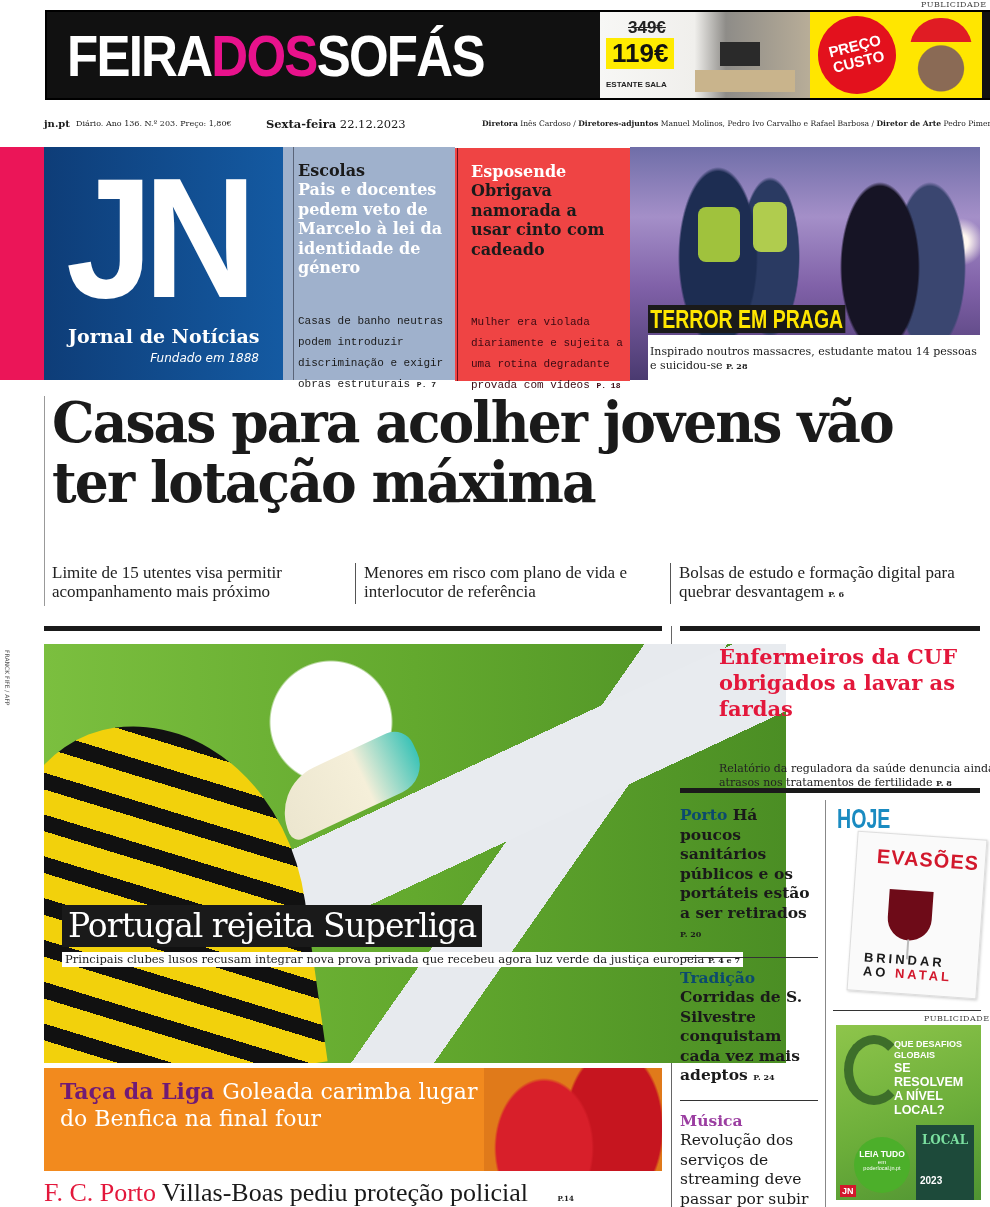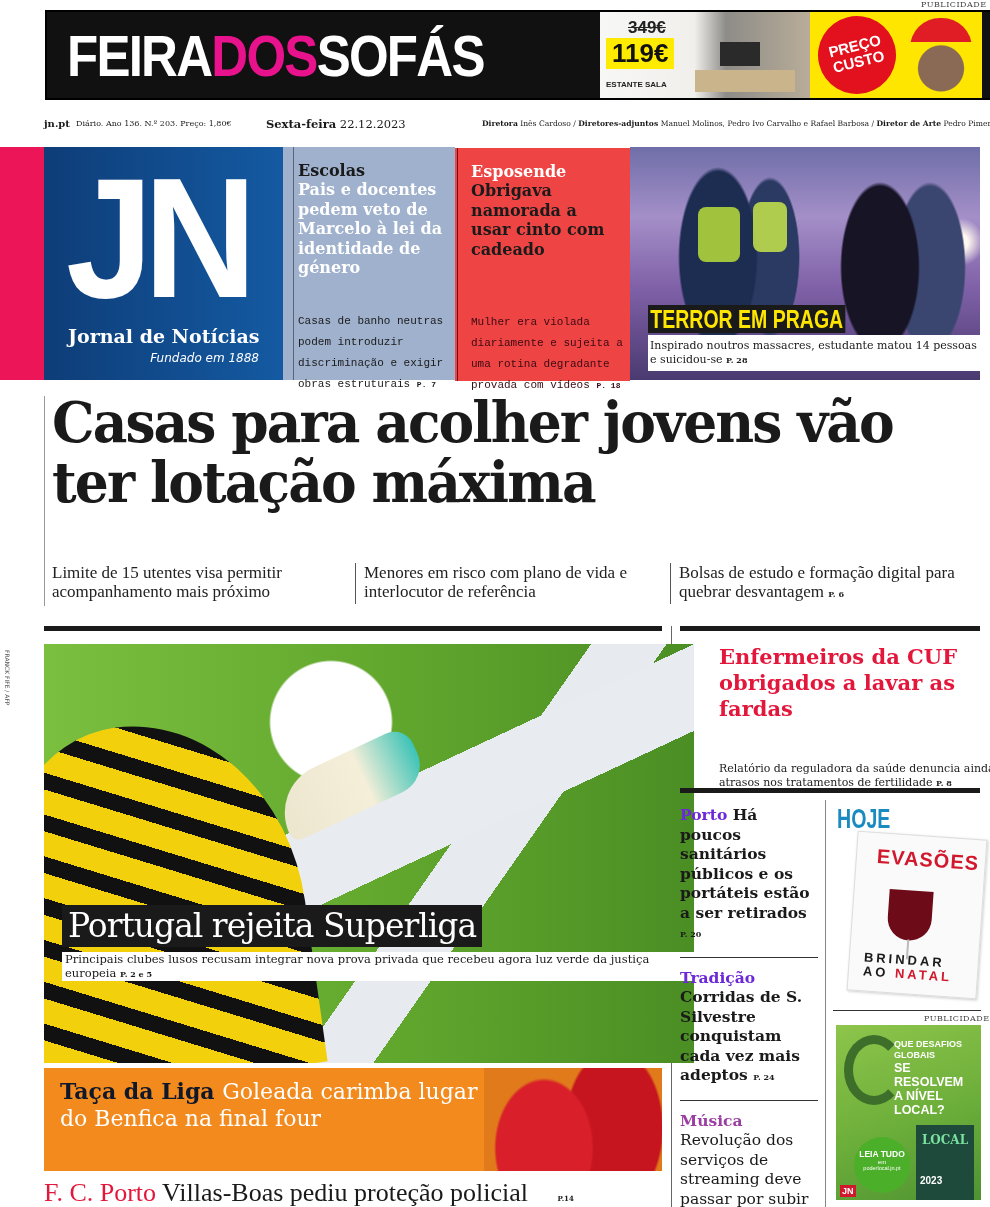--- a/index.html
+++ b/index.html
@@ -57,73 +57,73 @@
      background:
        radial-gradient(ellipse 40px 90px at 88px 110px, #1d2d52 0 95%, transparent 100%),
        radial-gradient(ellipse 30px 80px at 140px 110px, #2a3a62 0 95%, transparent 100%),
        radial-gradient(ellipse 40px 85px at 250px 120px, #161425 0 95%, transparent 100%),
        radial-gradient(ellipse 36px 85px at 300px 120px, #3a4670 0 95%, transparent 100%),
        radial-gradient(circle at 330px 95px, #fff7f0 0 8px, transparent 24px),
        linear-gradient(180deg,#6f6ea8 0%,#a48fc8 30%,#8061a8 60%,#4a3a70 100%); }
   .vest1 { position: absolute; left: 68px; top: 60px; width: 42px; height: 55px; background: #b7dd3a; border-radius: 8px; opacity: .85; }
   .vest2 { position: absolute; left: 123px; top: 55px; width: 34px; height: 50px; background: #c8e64b; border-radius: 8px; opacity: .85; }
   .praga-title { position: absolute; left: 18px; top: 158px; background: #1a1a1a; color: #ffe600; font-family: "Liberation Sans", sans-serif; font-weight: bold; font-size: 25px; line-height: 28px; padding: 0 3px; transform: scaleX(0.78); transform-origin: left top; white-space: nowrap; }
-  .praga-sub { position: absolute; left: 18px; top: 188px; background: #fff; padding: 4px 2px; font-size: 11px; line-height: 14px; color: #1a1a1a; }
+  .praga-sub { position: absolute; left: 18px; top: 188px; background: #fff; padding: 10px 2px; font-size: 11px; line-height: 14px; color: #1a1a1a; }
 
   
   .lead-rule { left: 44px; top: 396px; width: 1px; height: 210px; background: #999; }
   .headline { left: 52px; top: 392px; width: 930px; font-family: "DejaVu Serif", serif; font-weight: bold; font-size: 56px; line-height: 60px; letter-spacing: -2px; color: #1a1a1a; transform: scaleX(0.955); transform-origin: left top; }
   .decks { left: 52px; top: 563px; width: 930px; display: flex; }
   .deck { font-family: "Liberation Serif", serif; font-size: 17px; line-height: 19px; color: #222; padding-right: 8px; }
   .deck + .deck { border-left: 1px solid #555; padding-left: 8px; }
   .deck .pg { font-family: "DejaVu Serif", serif; }
 
   
   .thick { height: 5px; background: #1a1a1a; }
   .rule-left { left: 44px; top: 626px; width: 618px; }
   .rule-right { left: 680px; top: 626px; width: 300px; }
   .col-div { left: 671px; top: 626px; width: 1px; height: 581px; background: #666; }
 
   
   .credit { left: 4px; top: 650px; font-family: "DejaVu Sans", sans-serif; font-size: 6px; color: #555; writing-mode: vertical-rl; }
-  .photo { left: 44px; top: 644px; width: 650px; height: 419px; overflow: hidden;
+  .photo { left: 44px; top: 644px; width: 742px; height: 419px; overflow: hidden;
      background:
        radial-gradient(circle at 287px 78px, #fff 0 60px, transparent 62px),
        linear-gradient(155deg, transparent 0 42%, #e8ebef 42% 54%, transparent 54%),
        linear-gradient(125deg, transparent 0 58%, #e7eaee 58% 66%, transparent 66%),
        linear-gradient(90deg,#7bbf3f 0%,#63a92e 50%,#4b8e24 100%); }
   .yellow-player { position: absolute; left: -40px; top: 80px; width: 300px; height: 360px; border-radius: 45% 55% 0 0;
      background: repeating-linear-gradient(25deg,#f2d10c 0 24px,#111 24px 40px); transform: rotate(-8deg); }
   .boot { position: absolute; left: 230px; top: 110px; width: 150px; height: 60px; background: linear-gradient(90deg,#ece6cf 0%,#f5efd9 60%,#3cc3b7 100%); border-radius: 50px 20px 30px 10px; transform: rotate(-25deg); }
   .superliga-title { position: absolute; left: 18px; top: 261px; background: #1a1a1a; color: #fff; font-family: "DejaVu Serif", serif; font-size: 33px; line-height: 42px; padding: 0 6px; letter-spacing: -1px; white-space: nowrap; }
   .superliga-sub { position: absolute; left: 18px; top: 308px; background: #fff; color: #1a1a1a; font-size: 11.5px; line-height: 14px; padding: 0 3px; }
 
   
   .taca { left: 44px; top: 1068px; width: 618px; height: 103px; background: #f28a1e; overflow: hidden; }
   .taca-head { position: absolute; left: 16px; top: 10px; width: 420px; font-weight: bold; font-size: 22px; line-height: 26px; }
-  .taca-kicker { color: #0f172a; }
+  .taca-kicker { color: #701a75; }
   .taca-title { color: #fff; font-weight: normal; }
   .taca-sub { position: absolute; left: 16px; top: 73px; font-size: 11px; color: #1a1a1a; }
   .benfica { position: absolute; left: 440px; top: 0; width: 178px; height: 103px;
      background: radial-gradient(ellipse 50px 70px at 60px 80px, #d81f2a 0 95%, transparent 100%),
                  radial-gradient(ellipse 50px 80px at 130px 60px, #c6151f 0 95%, transparent 100%),
                  radial-gradient(circle at 140px 10px, #c79a7a 0 16px, transparent 18px),
                  #e07a1a; }
   .fcporto { left: 44px; top: 1178px; font-family: "Liberation Serif", serif; font-size: 26px; line-height: 30px; white-space: nowrap; }
   .fcporto .k { color: #e3173b; }
   .fcporto .pg { font-family: "DejaVu Serif", serif; font-size: 7px; margin-left: 23px; }
 
   
   .cuf { left: 719px; top: 644px; width: 300px; }
   .cuf-head { font-weight: bold; font-size: 21px; line-height: 26px; color: #e3173b; }
   .cuf-sub { margin-top: 40px; font-size: 11px; line-height: 14px; color: #222; }
   .rule-cuf { left: 680px; top: 788px; width: 300px; }
   .shorts { left: 680px; top: 805px; width: 138px; }
   .short { font-weight: bold; font-size: 15.5px; line-height: 19.5px; color: #1a1a1a; }
-  .short .kicker-teal { color: #6d28d9; }
+  .short .kicker-teal { color: #0c4a6e; }
   .short .kicker-purple { color: #9b3ea1; }
   .short.light { font-weight: normal; }
   .short-rule { height: 1px; background: #333; margin: 12px 0 10px; }
   .vdiv2 { left: 825px; top: 800px; width: 1px; height: 407px; background: #888; }
   .hoje { left: 837px; top: 805px; font-family: "Liberation Sans", sans-serif; font-weight: bold; font-size: 28px; line-height: 28px; color: #1a8bc1; transform: scaleX(0.7); transform-origin: left top; }
   .mag { left: 852px; top: 835px; width: 130px; height: 160px; background: #fafafa; border: 1px solid #ddd; transform: rotate(4deg); box-shadow: 1px 1px 3px rgba(0,0,0,.2); overflow: hidden; }
   .mag-title { position: absolute; left: 20px; top: 12px; font-family: "Liberation Sans", sans-serif; font-weight: bold; font-size: 20px; color: #d2182c; letter-spacing: 1px; }
   .mag-wine { position: absolute; left: 35px; top: 55px; width: 44px; height: 50px; background: #6e0b18; border-radius: 0 0 24px 24px; }
   .mag-stem { position: absolute; left: 56px; top: 104px; width: 2px; height: 20px; background: #bbb; }
   .mag-brindar { position: absolute; left: 14px; top: 118px; font-family: "Liberation Sans", sans-serif; font-weight: bold; font-size: 13px; line-height: 14px; letter-spacing: 3px; color: #1a1a1a; }
@@ -212,21 +212,21 @@
 
 <div class="abs thick rule-left"></div>
 <div class="abs thick rule-right"></div>
 <div class="abs col-div"></div>
 
 <div class="abs credit">FRANCK FIFE / AFP</div>
 <div class="abs photo">
   <div class="yellow-player"></div>
   <div class="boot"></div>
   <div class="superliga-title">Portugal rejeita Superliga</div>
-  <div class="superliga-sub"><span>Principais clubes lusos recusam integrar nova prova privada que recebeu agora luz verde da justiça europeia</span> <span class="pg">P. 2 e 5</span></div>
+  <div class="superliga-sub"><span>Principais clubes lusos recusam integrar nova prova privada que recebeu agora luz verde da justiça europeia</span> <span class="pg">P. 4 e 7</span></div>
 </div>
 
 <div class="abs taca">
   <div class="taca-head"><span class="taca-kicker">Taça da Liga</span> <span class="taca-title">Goleada carimba lugar do Benfica na final four</span></div>
   <div class="benfica"></div>
 </div>
 
 <div class="abs fcporto"><span class="k">F. C. Porto</span> <span>Villas-Boas pediu proteção policial</span> <span class="pg">P.14</span></div>
 
 <div class="abs cuf">

